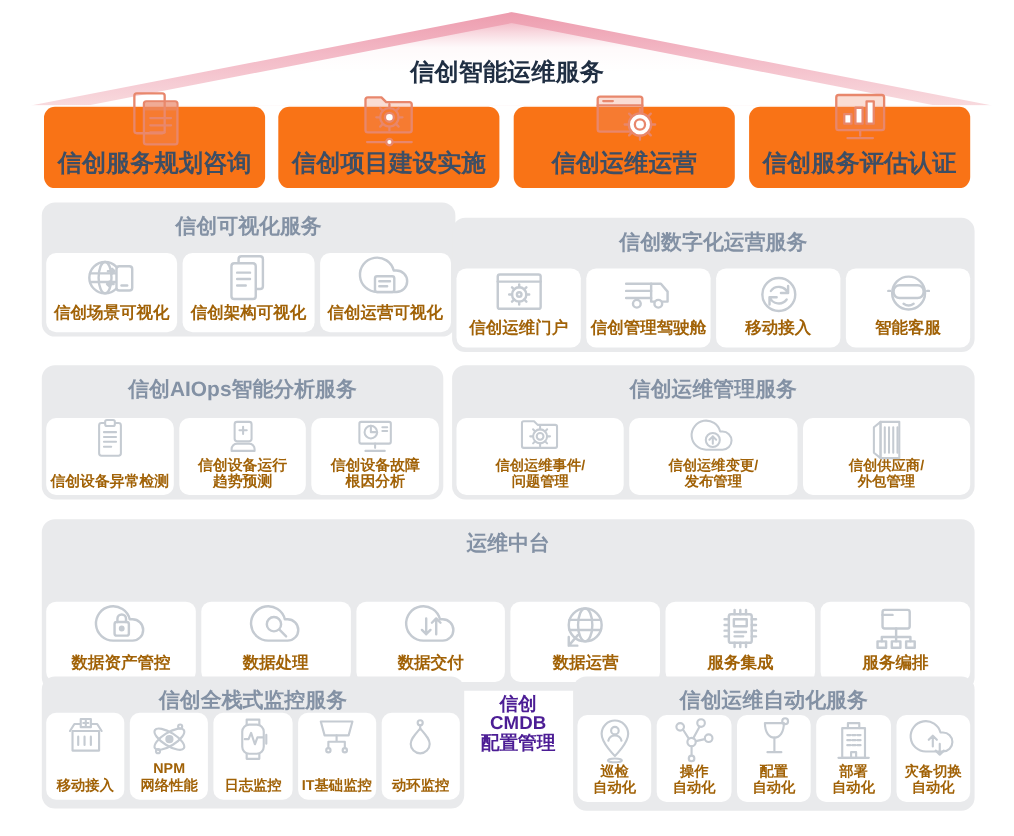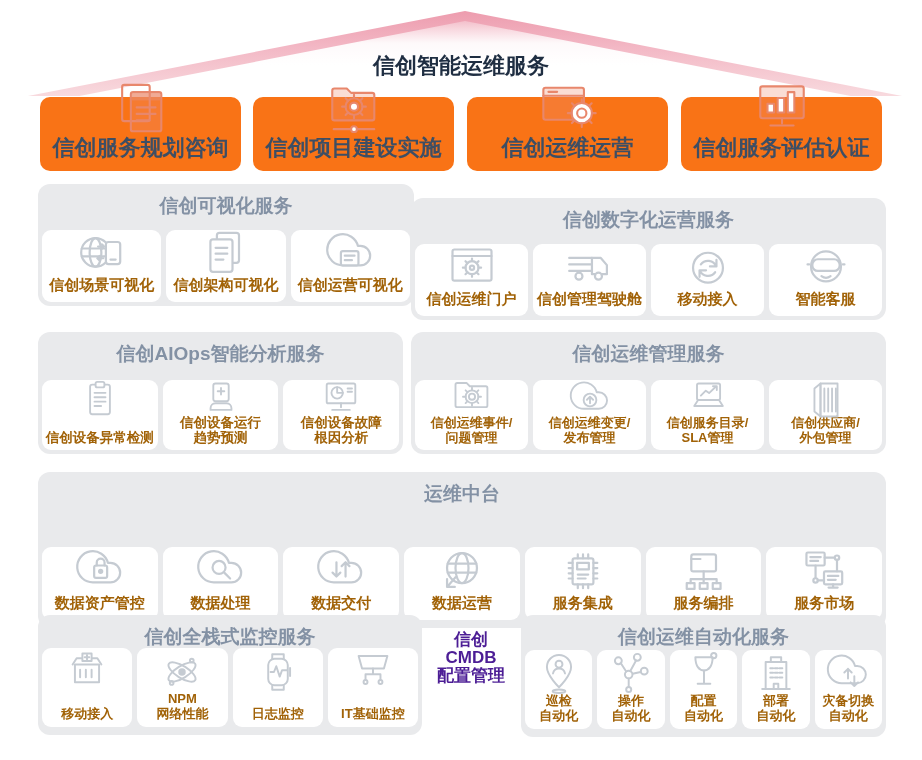--- a/index.html
+++ b/index.html
@@ -256,32 +256,20 @@
               <circle cx="24" cy="24" r="5.8" fill="#fff"></circle>
               <path d="M24 27v-6m-2.8 2.8L24 21l2.8 2.8"></path>
             </svg>
           </span>
           <div class="lb">信创运维变更/
 发布管理</div>
         </div>
         <div class="card">
           <span class="ic">
             <svg viewBox="4 4 40 40" fill="none" stroke="currentColor" stroke-width="1.7" stroke-linecap="round" stroke-linejoin="round">
-              <rect x="14" y="9" width="21" height="15" rx="1.5"></rect>
-              <path d="M17.5 20l4.5-4.5 3 2.2 6-5.7"></path>
-              <path d="M28.5 11.5H32v3.5"></path>
-              <path d="M11.5 29.5l3.5-5.5h19l3.5 5.5z"></path>
-            </svg>
-          </span>
-          <div class="lb">信创服务目录/
-SLA管理</div>
-        </div>
-        <div class="card">
-          <span class="ic">
-            <svg viewBox="4 4 40 40" fill="none" stroke="currentColor" stroke-width="1.7" stroke-linecap="round" stroke-linejoin="round">
               <path d="M13.5 13.5l5.5-4.5v30l-5.5-4.5z"></path>
               <rect x="19" y="9" width="15.5" height="30"></rect>
               <path d="M22.5 13.5v21M26 13.5v21M29.5 13.5v21M33 13.5v21"></path>
             </svg>
           </span>
           <div class="lb">信创供应商/
 外包管理</div>
         </div>
       </div>
     </div>
@@ -347,38 +335,20 @@
               <rect x="15" y="10.5" width="19" height="13" rx="1.5"></rect>
               <path d="M15 14h7"></path>
               <path d="M24.5 23.5v6M14.5 29.5h20M14.5 29.5v3M24.5 29.5v3M34.5 29.5v3"></path>
               <rect x="11.5" y="32.5" width="6" height="4.5"></rect>
               <rect x="21.5" y="32.5" width="6" height="4.5"></rect>
               <rect x="31.5" y="32.5" width="6" height="4.5"></rect>
             </svg>
           </span>
           <div class="lb">服务编排</div>
         </div>
-        <div class="card">
-          <span class="ic">
-            <svg viewBox="4 4 40 40" fill="none" stroke="currentColor" stroke-width="1.7" stroke-linecap="round" stroke-linejoin="round">
-              <rect x="10.5" y="9" width="14" height="10" rx="1"></rect>
-              <path d="M13.5 12.5h8M13.5 15.5h6"></path>
-              <path d="M24.5 13h7.5"></path>
-              <circle cx="34" cy="13" r="1.7"></circle>
-              <path d="M34 14.7v8.8"></path>
-              <rect x="24" y="23.5" width="14" height="10" rx="1"></rect>
-              <path d="M27 27h8M27 30h6"></path>
-              <path d="M31 33.5v2.5M27.5 36h7"></path>
-              <path d="M17.5 19v9.5"></path>
-              <circle cx="17.5" cy="30.5" r="1.7"></circle>
-              <path d="M19.2 30.5H24"></path>
-            </svg>
-          </span>
-          <div class="lb">服务市场</div>
-        </div>
       </div>
     </div>
   <div class="section s5">
       <div class="sec-title">信创全栈式监控服务</div>
       <div class="cards">
         <div class="card">
           <span class="ic">
             <svg viewBox="4 4 40 40" fill="none" stroke="currentColor" stroke-width="1.7" stroke-linecap="round" stroke-linejoin="round">
               <path d="M11.5 17.5l3.5-5.5h18l3.5 5.5"></path>
               <rect x="13.5" y="17.5" width="21" height="15.5"></rect>
@@ -416,20 +386,30 @@
         <div class="card">
           <span class="ic">
             <svg viewBox="4 4 40 40" fill="none" stroke="currentColor" stroke-width="1.7" stroke-linecap="round" stroke-linejoin="round">
               <path d="M11.5 10h25l-3 11h-19z"></path>
               <path d="M24 21v5M24 26h-6.5v5M24 26h6.5v5"></path>
               <circle cx="17.5" cy="32.7" r="1.7"></circle>
               <circle cx="30.5" cy="32.7" r="1.7"></circle>
             </svg>
           </span>
           <div class="lb">IT基础监控</div>
+        </div>
+        <div class="card">
+          <span class="ic">
+            <svg viewBox="4 4 40 40" fill="none" stroke="currentColor" stroke-width="1.7" stroke-linecap="round" stroke-linejoin="round">
+              <path d="M24 15.5c4.5 5.3 7.5 8.3 7.5 12.2a7.5 7.5 0 11-15 0c0-3.9 3-6.9 7.5-12.2z"></path>
+              <circle cx="24" cy="11" r="2"></circle>
+              <path d="M24 13v2.5"></path>
+            </svg>
+          </span>
+          <div class="lb">动环监控</div>
         </div>
       </div>
     </div>
   <div class="section s6">
       <div class="sec-title">信创运维自动化服务</div>
       <div class="cards">
         <div class="card">
           <span class="ic">
             <svg viewBox="4 4 40 40" fill="none" stroke="currentColor" stroke-width="1.7" stroke-linecap="round" stroke-linejoin="round">
               <path d="M24 7.5A10.5 10.5 0 0134.5 18c0 7.5-10.5 17.5-10.5 17.5S13.5 25.5 13.5 18A10.5 10.5 0 0124 7.5z"></path>

